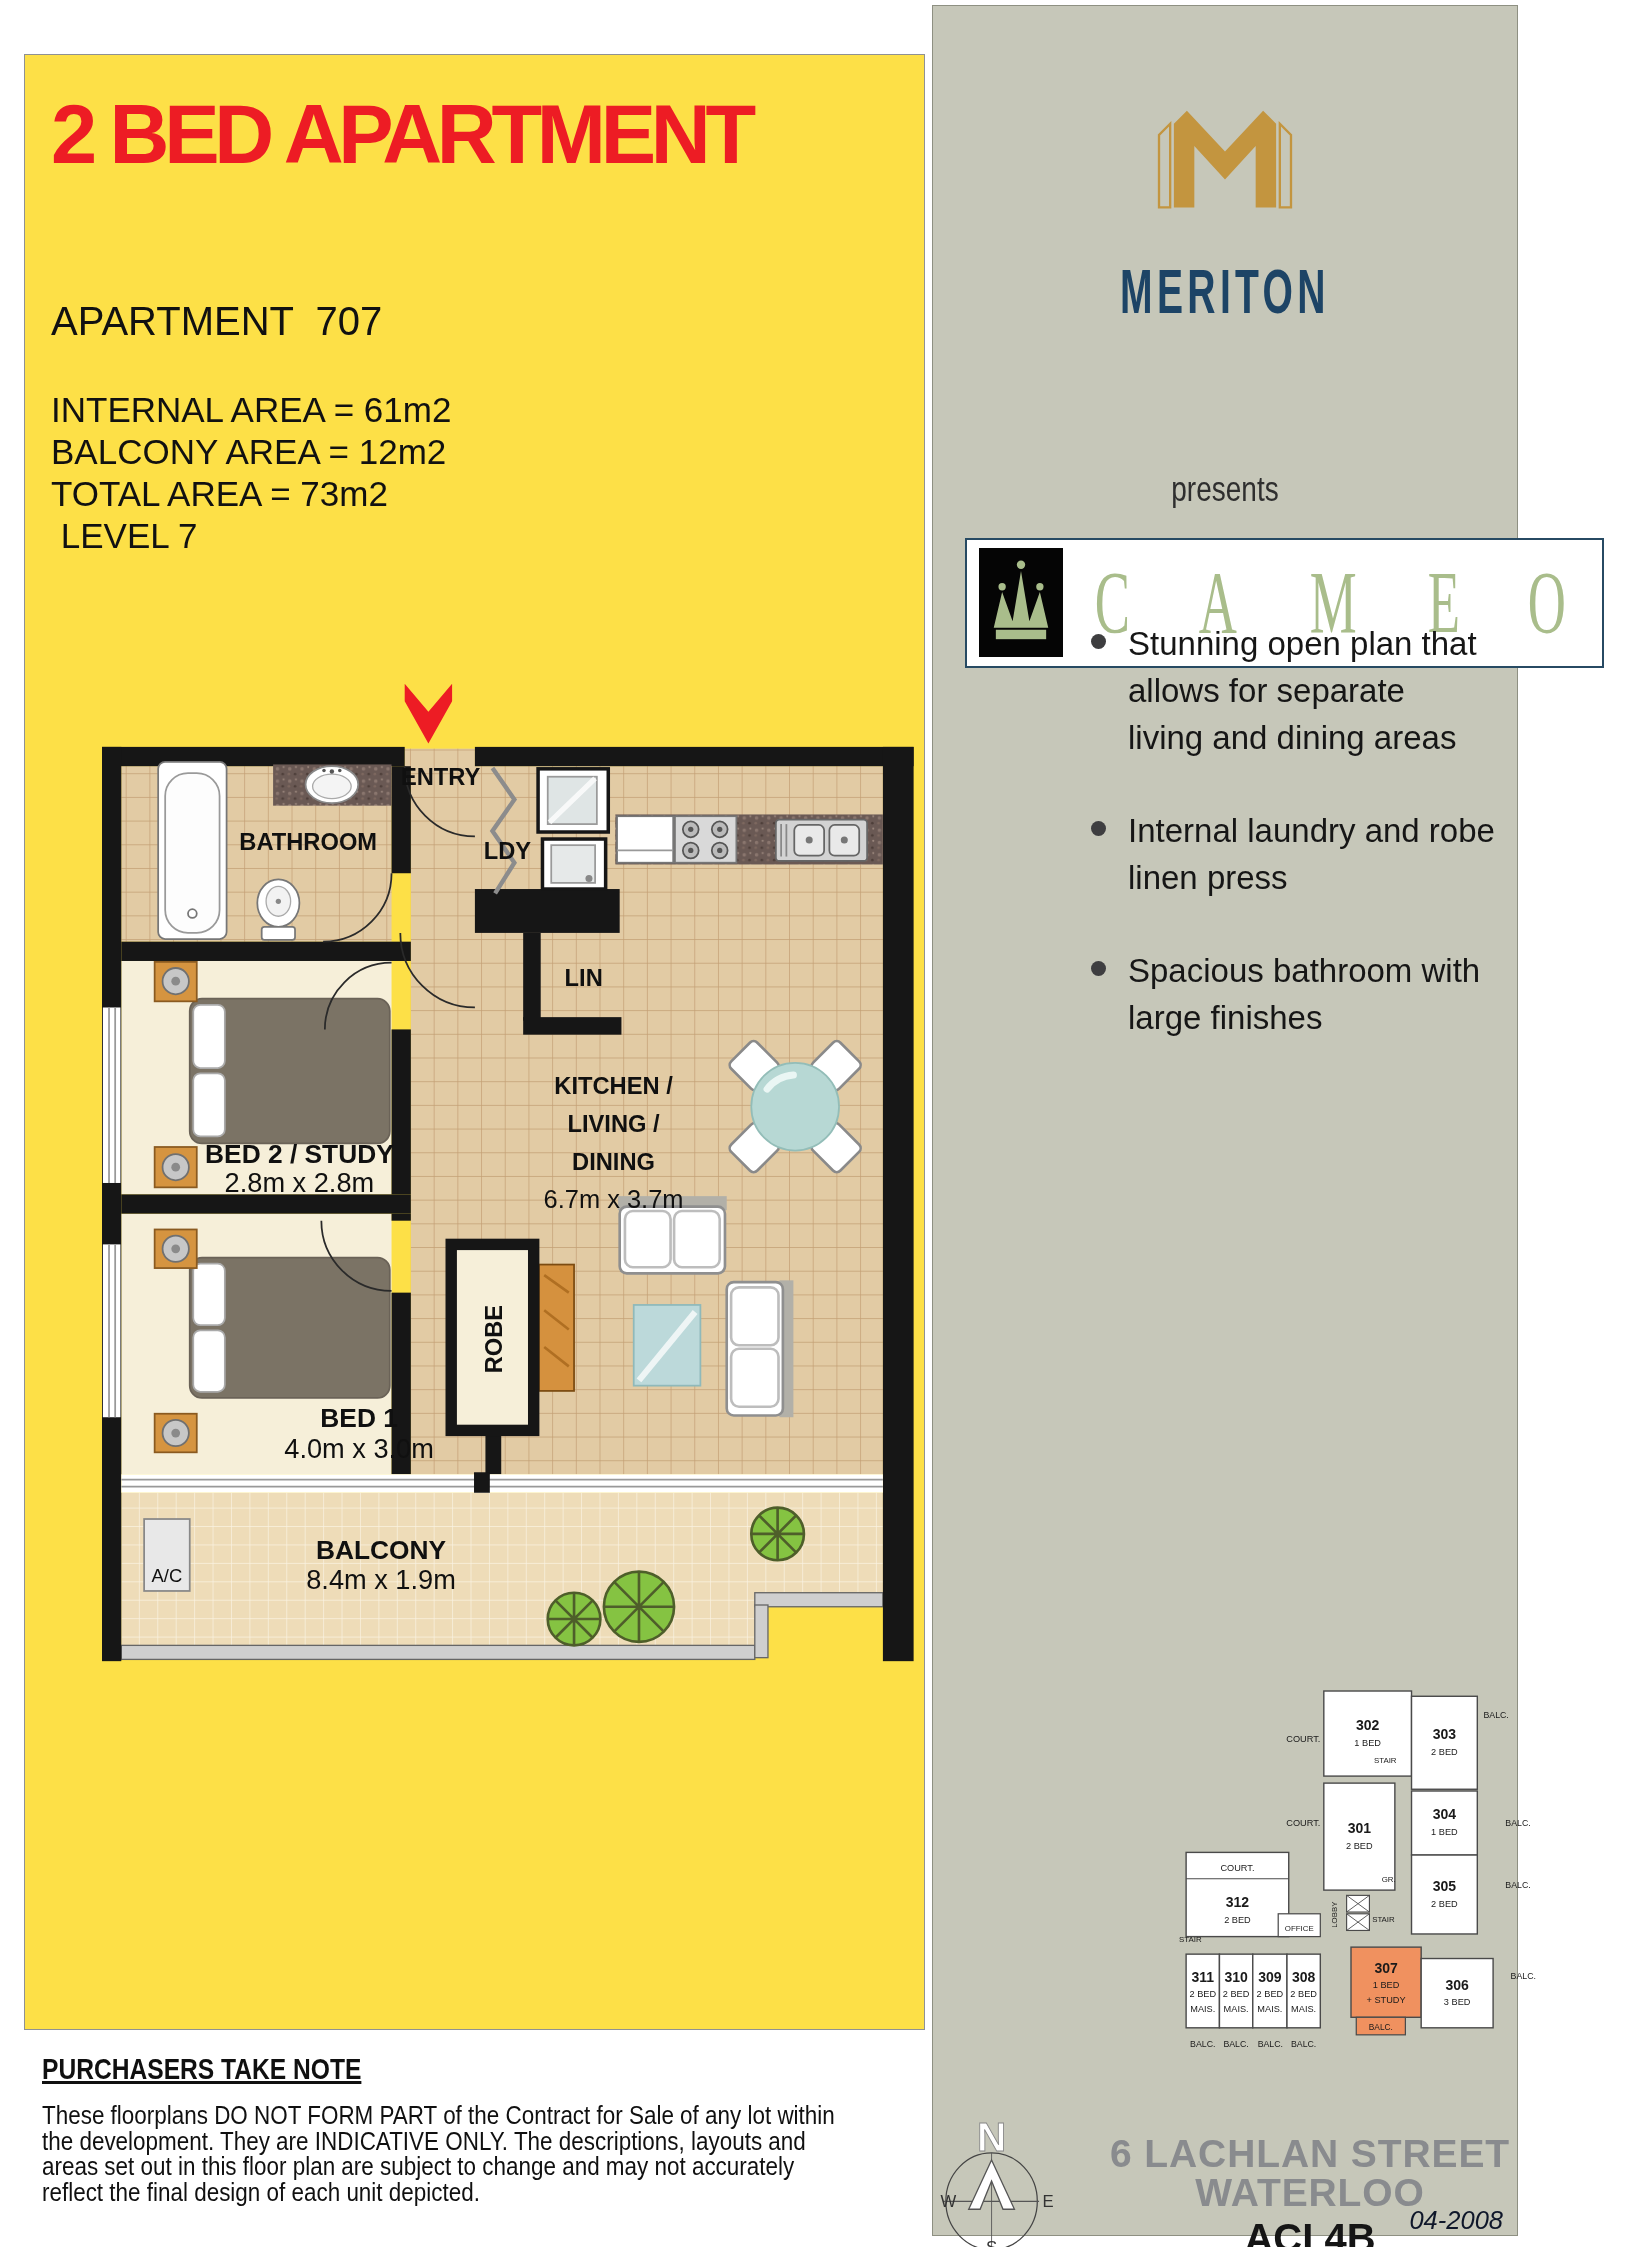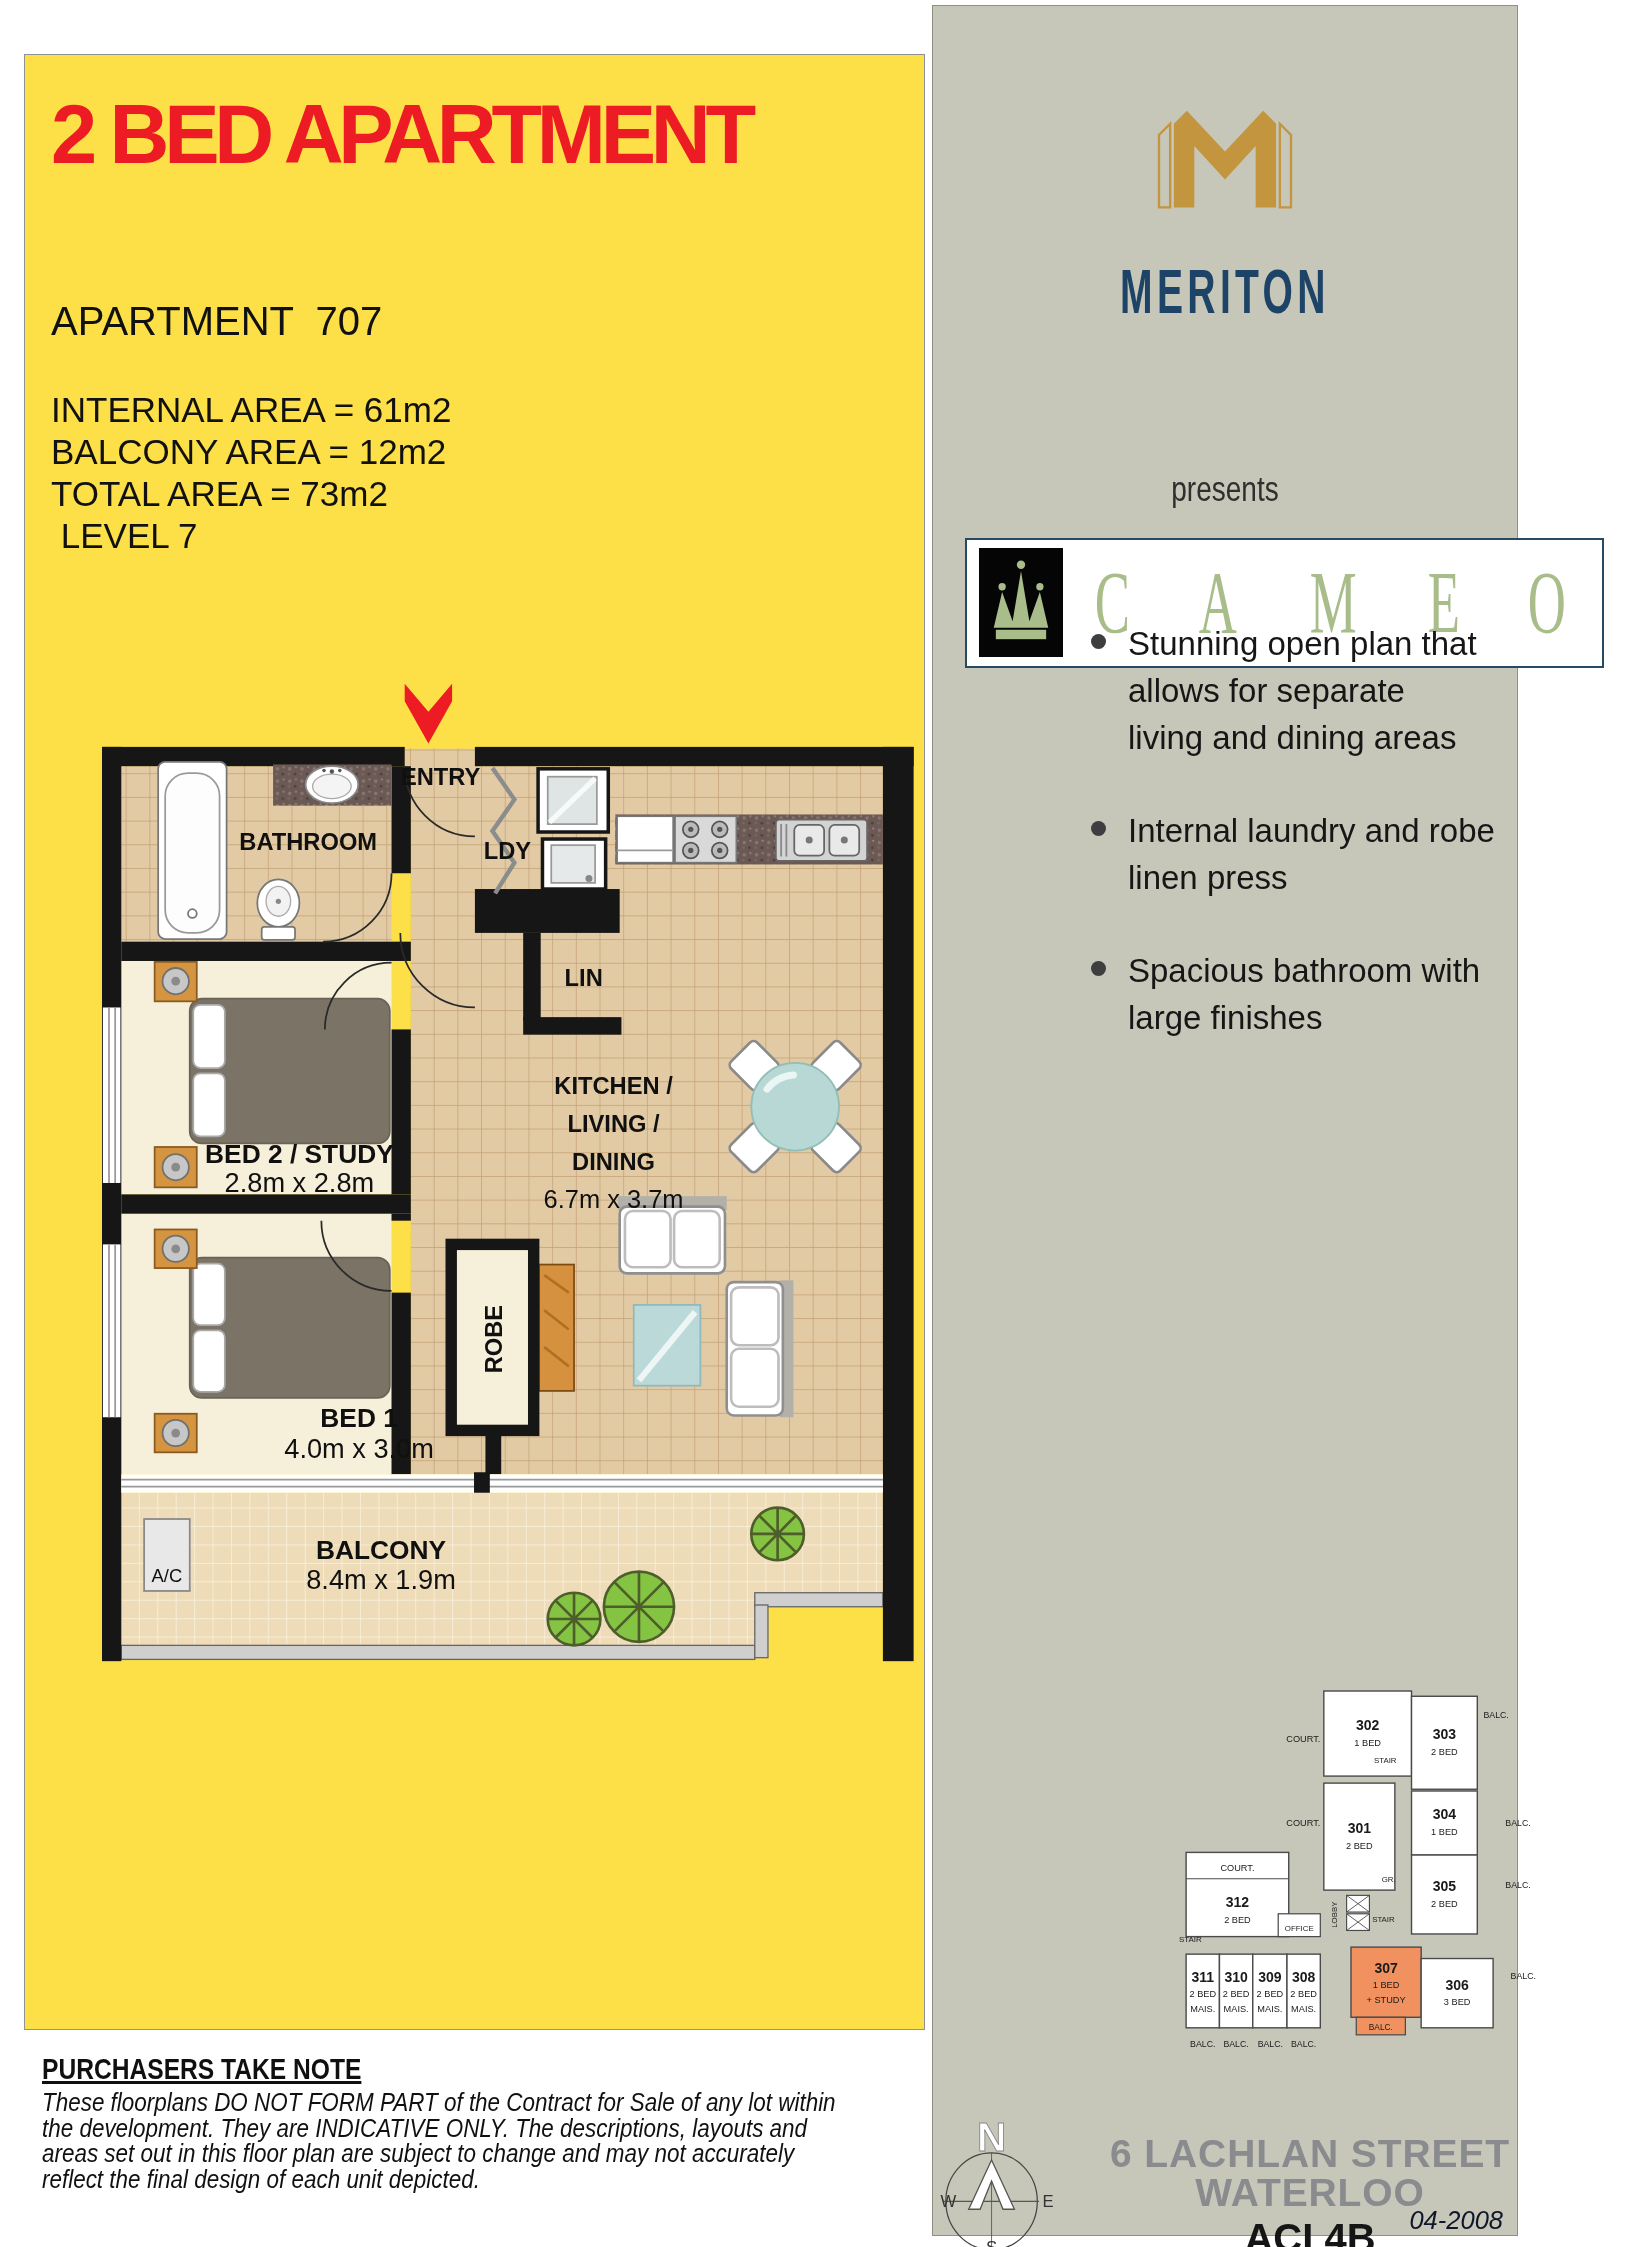--- a/index.html
+++ b/index.html
@@ -34,21 +34,21 @@
   #floorplate{position:absolute;left:244px;top:1678px;}
   #compass{position:absolute;left:3.5px;top:2110px;}
   #address{position:absolute;left:149px;top:2128px;width:456px;text-align:center;}
   #address .a1,#address .a2{font-size:39px;font-weight:bold;color:#898b8e;letter-spacing:0.9px;line-height:39px;}
   #address .code{font-size:40px;font-weight:bold;color:#151515;margin-top:3.5px;}
   #date{position:absolute;right:14px;top:2200px;font-style:italic;font-size:25.5px;color:#0f172a;text-align:center;}
   
   #note{position:absolute;left:42px;top:2052px;}
   #note .head{font-size:30px;font-weight:bold;text-decoration:underline;color:#101010;
               transform:scaleX(.82);transform-origin:left;white-space:nowrap;}
-  #note .body{margin-top:4px;font-style:italic;}
+  #note .body{margin-top:17px;}
   #note .body div{font-size:25.5px;line-height:25.5px;color:#101010;white-space:nowrap;
                   transform:scaleX(.88);transform-origin:left;}
   
   #plan{position:absolute;left:77px;top:623px;}
   text{font-family:"Liberation Sans",sans-serif;}
   .room-label{font-weight:bold;font-size:27px;fill:#101010;}
   .room-dims{font-size:29px;fill:#101010;}
   .big-label{font-weight:bold;font-size:30px;fill:#101010;}
   .big-dims{font-size:31px;fill:#101010;}
 </style>

